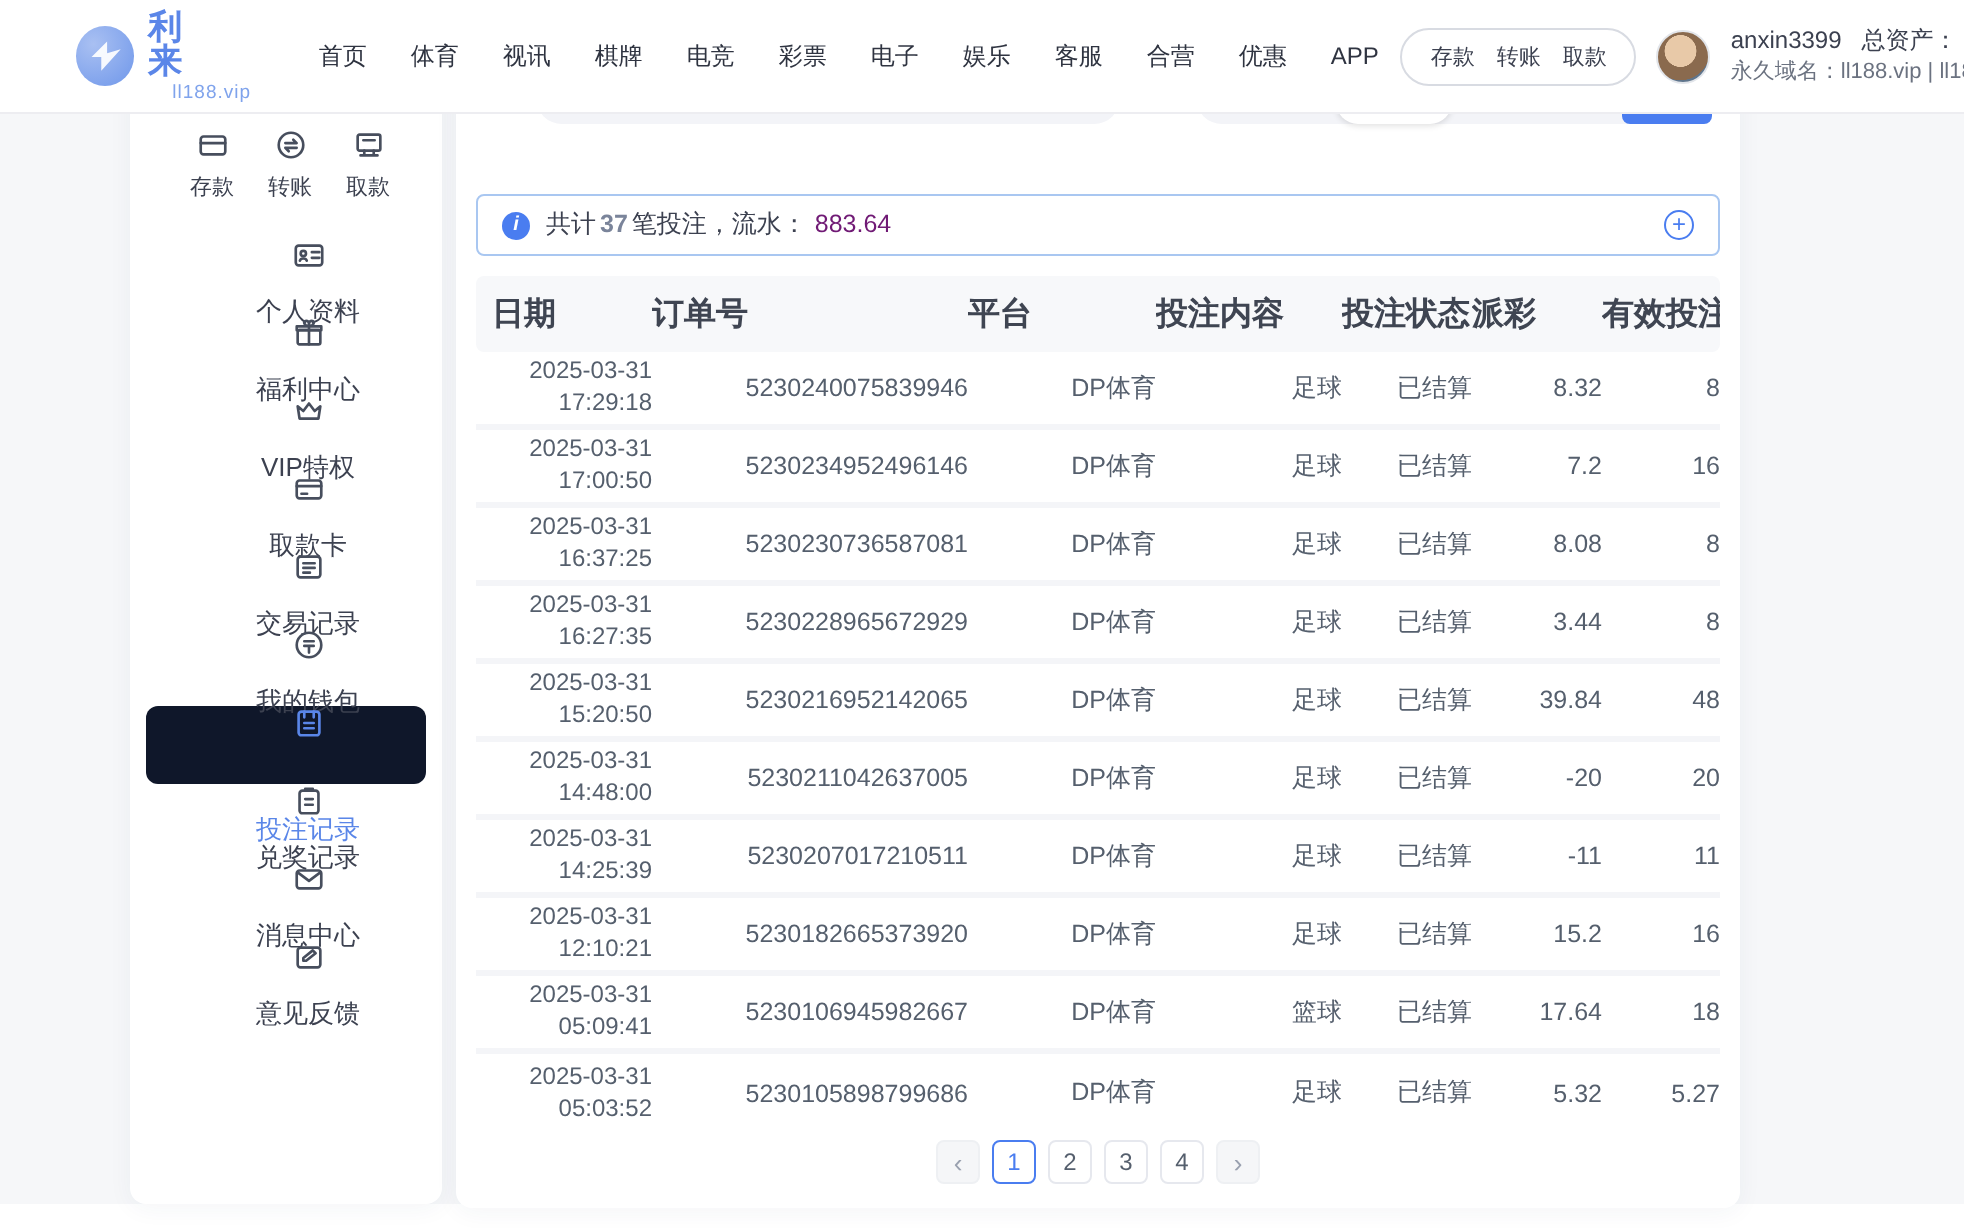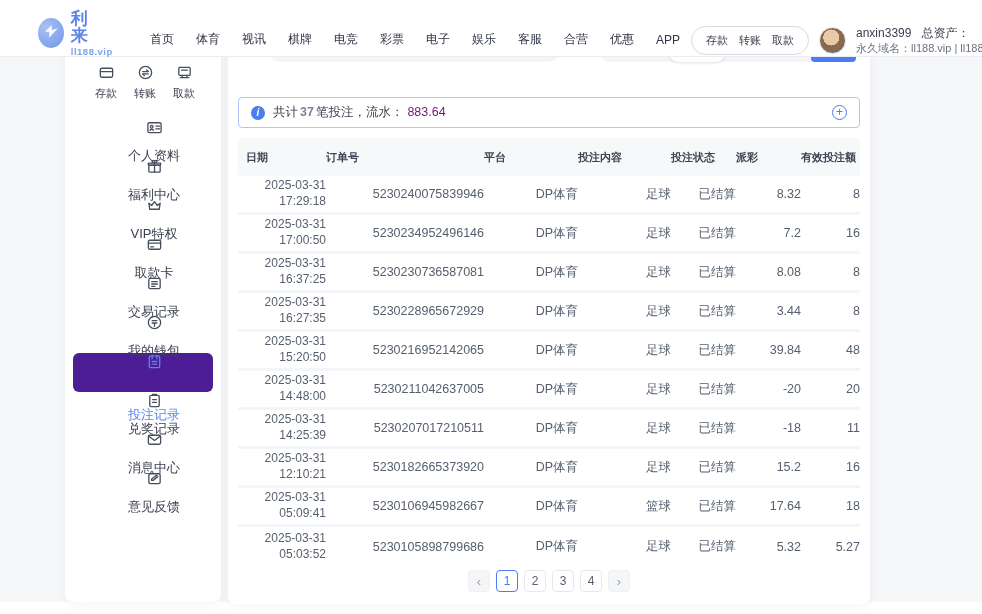--- a/index.html
+++ b/index.html
@@ -10,29 +10,29 @@
   }
   #page { position:absolute; inset:0; width:982px; height:614px; background:#fff; }
 
   
   .content-bg { position:absolute; left:0; top:57px; width:982px; height:547px; background:#f6f7f9; }
   .bottom-strip { position:absolute; left:0; top:602px; width:982px; height:12px; background:#ffffff; }
 
   
   header.topbar {
     position:absolute; left:0; top:0; width:982px; height:57px; background:#ffffff;
-    border-bottom:1px solid #ededf1; z-index:20; display:flex; align-items:flex-end; padding:0 14px 0 38px;
+    border-bottom:1px solid #ededf1; z-index:20; display:flex; align-items:center; padding:0 14px 0 38px;
   }
   .logo { display:flex; align-items:center; gap:7px; cursor:pointer; }
   .logo-mark { width:30px; height:30px; border-radius:50%;
     background:radial-gradient(circle at 30% 30%, #a9c0f2, #6f97ea); position:relative; overflow:hidden; }
   .logo-mark svg { position:absolute; inset:0; }
   .logo-text { line-height:1; }
   .logo-name { font-size:17px; font-weight:bold; color:#5b86e8; letter-spacing:5px; }
-  .logo-domain { font-size:9.5px; color:#7fa3ec; font-weight:bold; margin-top:3px; letter-spacing:.5px; }
+  .logo-domain { font-size:9.5px; color:#7fa3ec; font-weight:normal; margin-top:3px; letter-spacing:.5px;margin-left:12px; }
 
   nav.main-nav { display:flex; align-items:center; margin-left:22px; }
   .nav-item { font-size:12px; color:#2f3441; padding:8px 11px; cursor:pointer; white-space:nowrap; }
 
   .header-right { margin-left:auto; display:flex; align-items:center; gap:10px; }
   .wallet-pill { display:flex; align-items:center; gap:11px; border:1px solid #d8dbe2; border-radius:15px;
     padding:6px 14px; font-size:11px; color:#3c4150; }
   .wallet-pill span { cursor:pointer; white-space:nowrap; }
   .avatar { width:27px; height:27px; border-radius:50%; flex:0 0 auto;
     background:radial-gradient(circle at 45% 38%, #e8c9a8 0 38%, #8a6a4e 39% 70%, #5f758c 71%); border:1px solid #e2e5ea; cursor:pointer; }
@@ -45,21 +45,21 @@
   .sidebar-card {
     position:absolute; left:65px; top:36px; width:156px; height:566px; background:#fff;
     border-radius:8px; box-shadow:0 2px 12px rgba(40,60,100,.05); z-index:5;
   }
   .quick-actions { display:flex; justify-content:space-between; padding:28px 26px 0 30px; }
   .qa-item { display:flex; flex-direction:column; align-items:center; gap:5px; cursor:pointer; }
   .qa-item .qa-label { font-size:11px; color:#3c4150; }
   .side-menu { margin-top:18px; padding:0 8px; }
   .menu-item { display:flex; align-items:center; gap:11px; height:39px; padding:0 0 0 22px;
     font-size:13px; color:#3c4150; border-radius:6px; cursor:pointer;flex-direction:column; }
-  .menu-item.active { background:#4c1d95; color:#5a86e8;gap:36px; }
+  .menu-item.active { background:#0f172a; color:#5a86e8;gap:36px; }
   .menu-item.active svg { stroke:#5a86e8; }
   .menu-item svg, .qa-item svg { stroke:#474e5d; }
 
   
   .main-card {
     position:absolute; left:228px; top:36px; width:642px; height:568px; background:#fff;
     border-radius:8px; box-shadow:0 2px 12px rgba(40,60,100,.05); z-index:5; overflow:hidden;
   }
   
   .filter-row { position:absolute; left:0; top:0; width:100%; height:27px; }
@@ -77,21 +77,21 @@
   .summary-text { font-size:12.5px; color:#3c4150; }
   .summary-text .count { color:#7a849a; padding:0 2px;font-weight:bold; }
   .summary-text .amount { color:#701a75; padding-left:4px; }
   .plus-icon { margin-left:auto; width:15px; height:15px; border-radius:50%; border:1px solid #4a7df0;
     color:#4a7df0; font-size:12px; line-height:13px; text-align:center; cursor:pointer; flex:0 0 auto; }
 
   
   .bet-table { position:absolute; left:10px; top:102px; width:622px; }
   .t-row { display:grid; grid-template-columns:80px 158px 94px 93px 65px 65px 1fr; align-items:center; padding-left:8px; }
   .t-head { background:#f7f8fa; border-radius:4px; height:38px; }
-  .t-head .t-cell { font-size:11px; font-weight:bold; color:#3f4552; }
+  .t-head .t-cell { font-size:16px; font-weight:bold; color:#3f4552; }
   .t-body .t-row { height:39px; background:#fff; border-bottom:3px solid #f4f5f8;text-align:right; }
   .t-body .t-row:last-child { border-bottom:none; }
   .t-cell { font-size:12.5px; color:#555f6d; white-space:nowrap; overflow:hidden; }
   .cell-date { font-size:12px; line-height:1.3; color:#555f6d; }
 
   
   .pagination { position:absolute; left:0; top:534px; width:100%; display:flex; justify-content:center; gap:6px; }
   .page-btn { min-width:22px; height:22px; border-radius:4px; background:#fff; border:1px solid #e6e8ee;
     color:#555f6d; font-size:12px; display:flex; align-items:center; justify-content:center; cursor:pointer; padding:0 4px; }
   .page-btn.arrow { background:#f5f6f8; border:1px solid #eef0f3; color:#9aa1b0; font-size:13px; }
@@ -385,21 +385,21 @@
           </div>
           <div class="t-row">
             <div class="t-cell cell-date">
               <div>2025-03-31</div>
               <div>14:25:39</div>
             </div>
             <div class="t-cell">5230207017210511</div>
             <div class="t-cell">DP体育</div>
             <div class="t-cell">足球</div>
             <div class="t-cell">已结算</div>
-            <div class="t-cell">-18</div>
+            <div class="t-cell">-11</div>
             <div class="t-cell">11</div>
           </div>
           <div class="t-row">
             <div class="t-cell cell-date">
               <div>2025-03-31</div>
               <div>12:10:21</div>
             </div>
             <div class="t-cell">5230182665373920</div>
             <div class="t-cell">DP体育</div>
             <div class="t-cell">足球</div>

